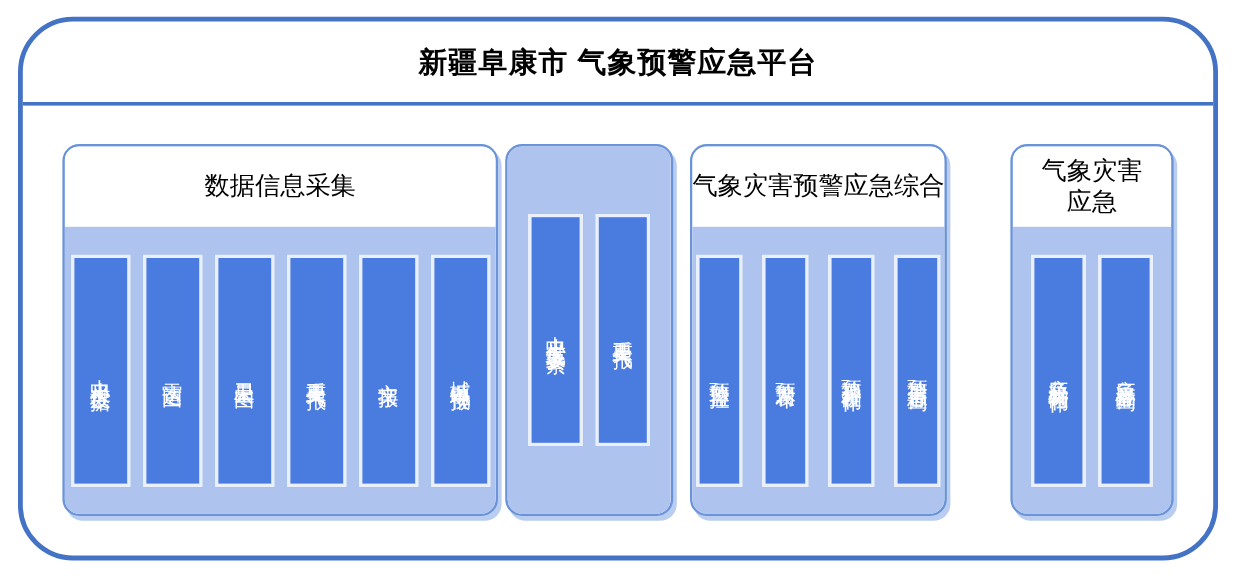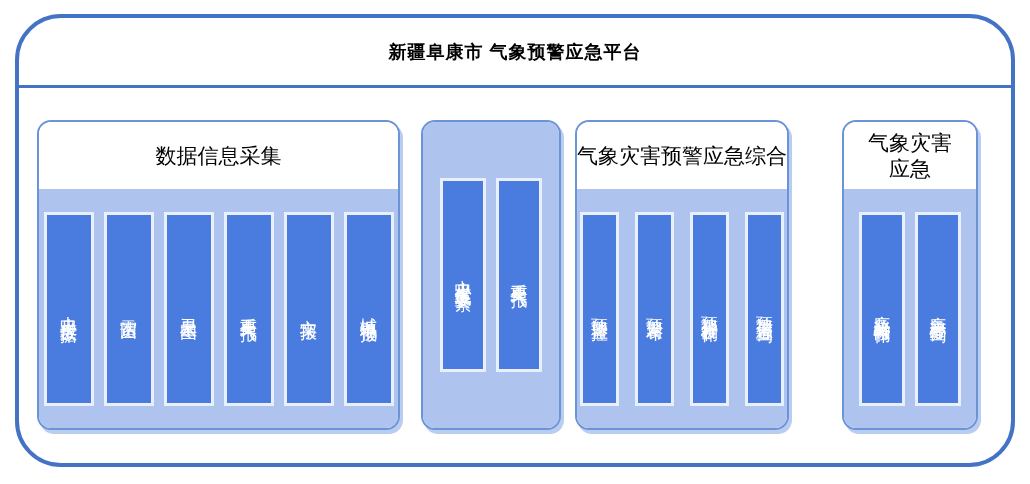--- a/index.html
+++ b/index.html
@@ -19,31 +19,31 @@
 
   .frame{
     position:absolute;left:15px;top:14px;width:1000px;height:453px;
     border:4px solid var(--frame-border);border-radius:46px;background:transparent;
   }
   .title-bar{
     width:100%;height:70px;border-bottom:3px solid var(--frame-border);
     display:flex;align-items:center;justify-content:center;
   }
   .title{
-    font-size:18px;font-weight:bold;color:var(--title-text);letter-spacing:1px;white-space:pre;
+    font-size:24px;font-weight:bold;color:var(--title-text);letter-spacing:1px;white-space:pre;
   }
 
   .group{
     position:absolute;top:120px;height:310px;
     border:2px solid var(--group-border);border-radius:14px;
     background:var(--group-header-bg);
     box-shadow:3px 4px 0 var(--group-shadow);
     display:flex;flex-direction:column;overflow:hidden;
   }
-  .g1{left:37px;width:363px;}
+  .g1{left:52px;width:363px;}
   .g2{left:421px;width:140px;}
   .g3{left:575px;width:214px;}
   .g4{left:842px;width:136px;}
 
   .group-header{
     height:67px;flex:0 0 67px;display:flex;align-items:center;justify-content:center;
     background:var(--group-header-bg);text-align:center;
   }
   .group-header span{
     font-size:21px;color:var(--title-text);white-space:pre-line;line-height:1.2;

